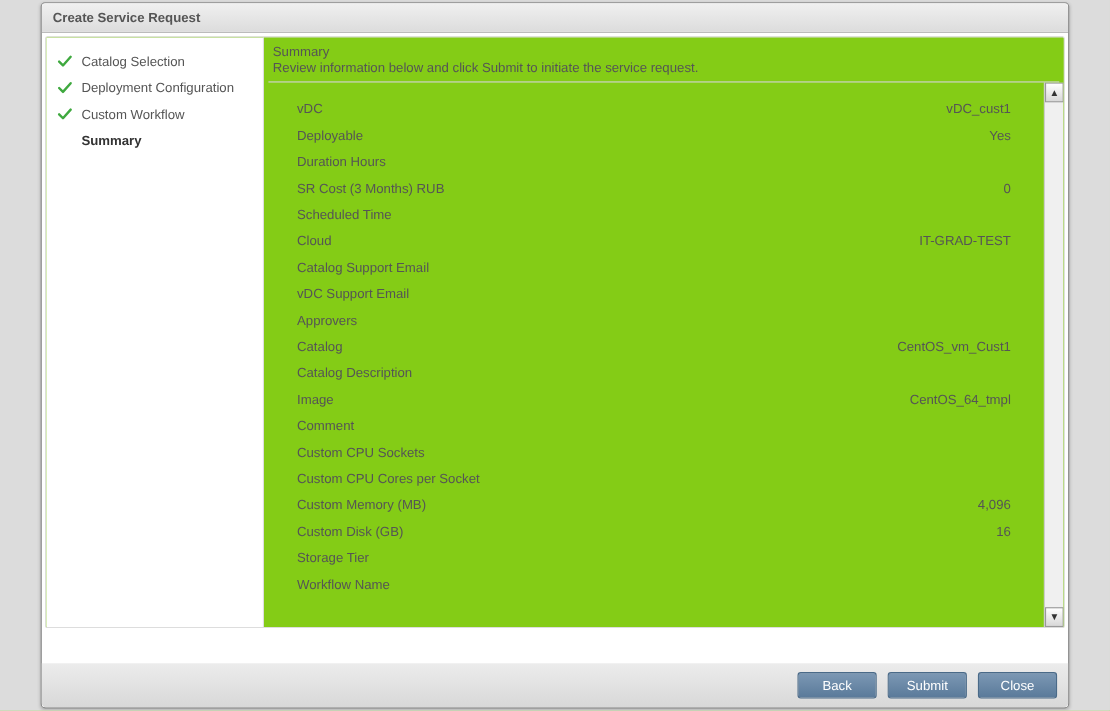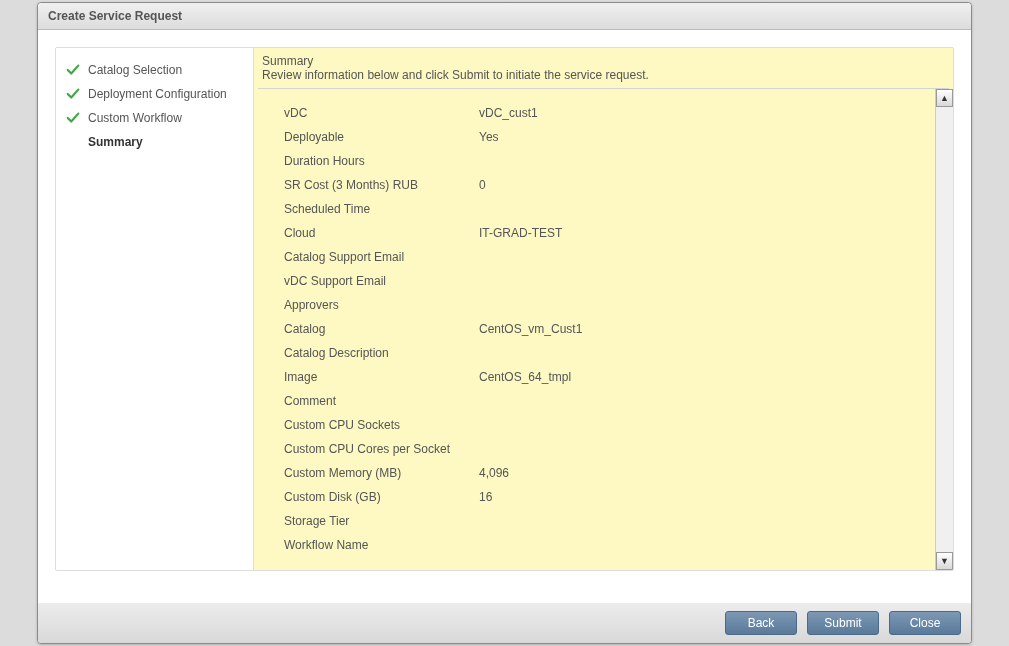--- a/index.html
+++ b/index.html
@@ -27,22 +27,22 @@
     padding: 6px 10px;
     font-weight: bold;
     color: #555;
     border-radius: 4px 4px 0 0;
   }
   .body {
     flex: 1;
     display: flex;
     overflow: hidden;
     border-bottom: 1px solid #ccc;
-    background: #fef9c3;
-    margin: 17px;
+    background: #84cc16;
+    margin: 3px;
     margin-bottom: 0;
     border: 1px solid #ddd;
     border-radius: 2px;
   }
   .sidebar {
     width: 198px;
     border-right: 1px solid #ddd;
     padding: 10px 6px;
     background: #fff;
   }
@@ -87,20 +87,21 @@
   }
   .rows {
     flex: 1;
     padding: 12px 30px 4px 30px;
     overflow-y: auto;
   }
   .row {
     display: flex;
     padding: 5px 0;
     color: #555;
+    justify-content: space-between;
   }
   .row .label {
     width: 195px;
     flex-shrink: 0;
   }
   .row .value { color: #555; }
   .scrollbar {
     width: 18px;
     background: #f0f0f0;
     border-left: 1px solid #ccc;

